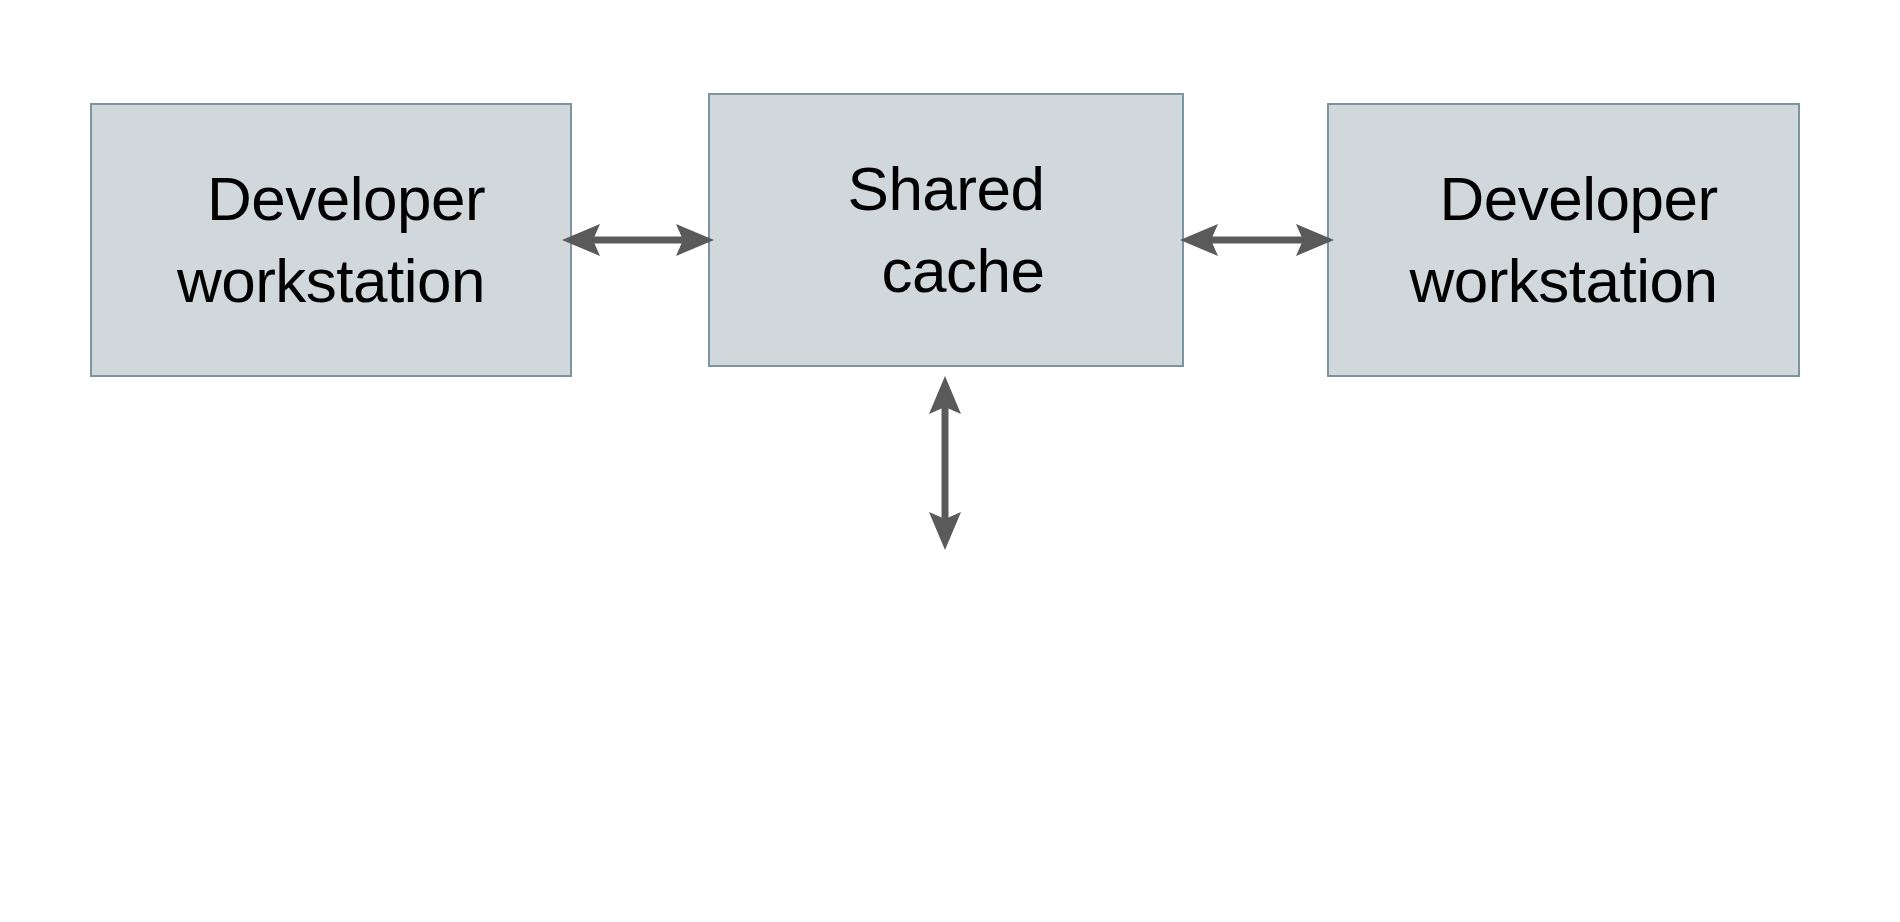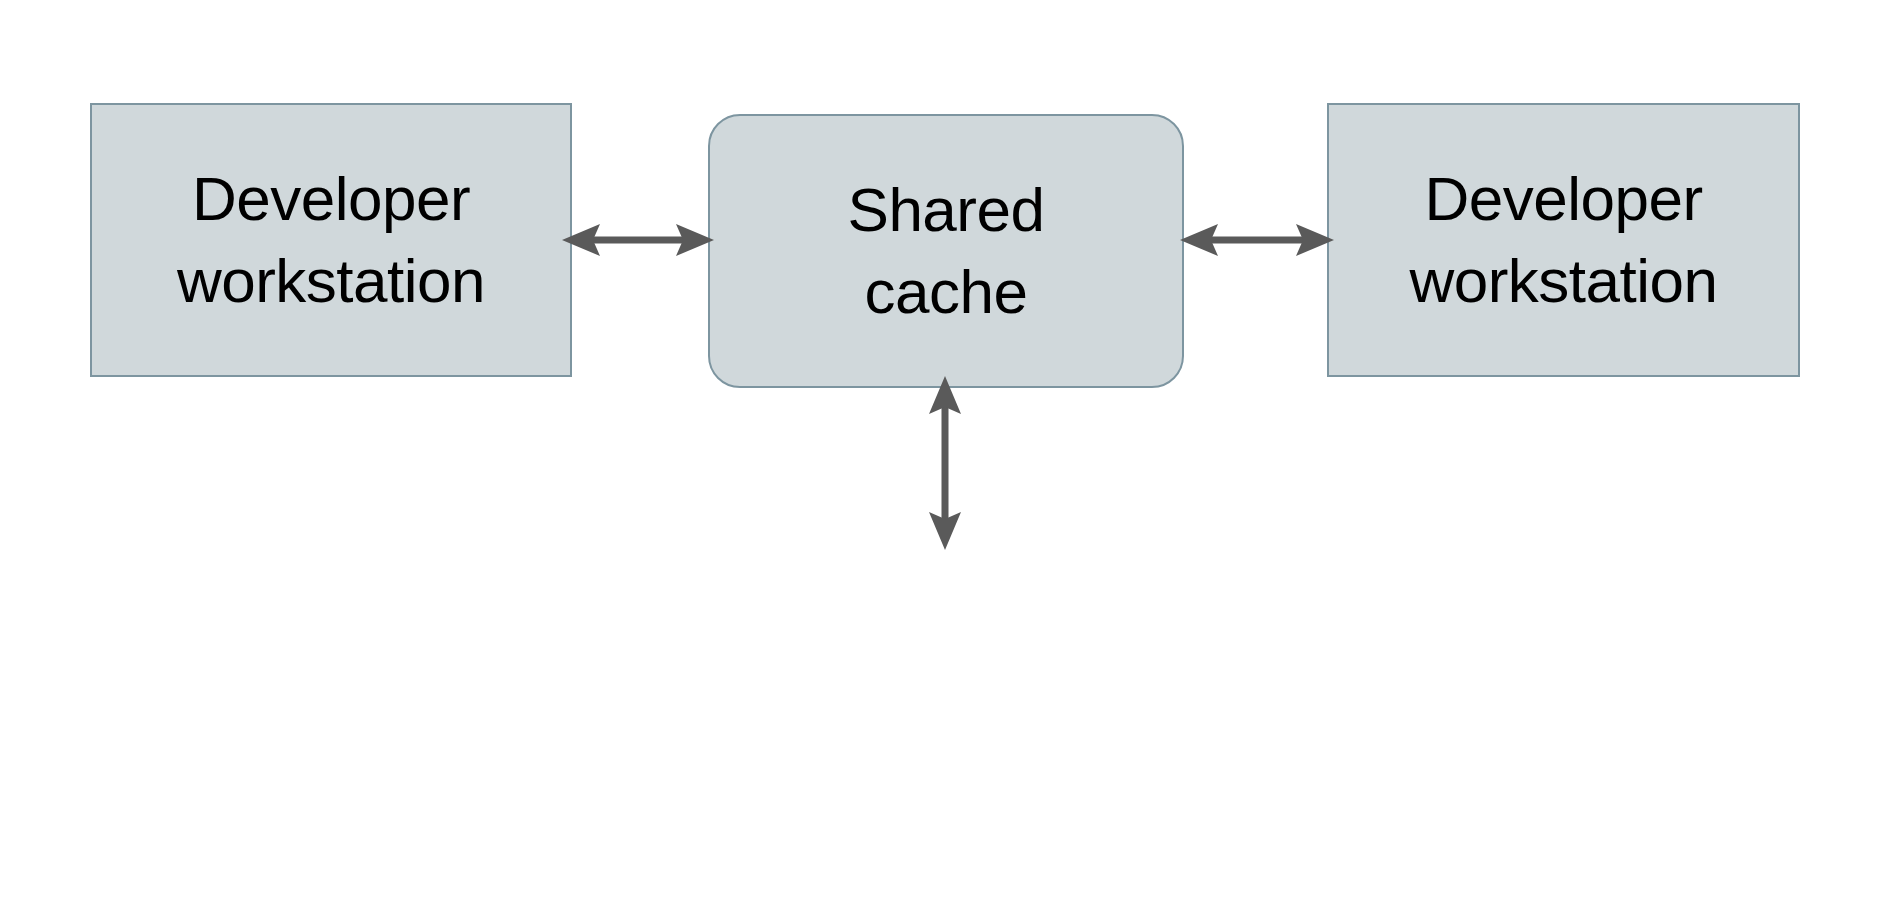--- a/index.html
+++ b/index.html
@@ -35,25 +35,26 @@
 
   .node-label {
     font-family: "Liberation Sans", sans-serif;
     font-size: 62px;
     line-height: 1.32;
     color: #000000;
     font-weight: 400;
     letter-spacing: -0.5px;
     white-space: pre-line;
     padding: 0 10px;
+    text-align: right;
   }
 
   
   #node-dev-left   { left: 90px;   top: 103px; width: 482px; height: 274px; }
-  #node-shared     { left: 708px;  top: 114px; width: 476px; height: 274px; border-radius: 32px; }
+  #node-shared     { left: 708px;  top: 93px; width: 476px; height: 274px; }
   #node-dev-right  { left: 1327px; top: 103px; width: 473px; height: 274px; }
   #node-ci         { left: 708px;  top: 548px; width: 476px; height: 274px; }
 
   
   .connector {
     position: absolute;
     overflow: visible;
   }
   #edge-left-shared  { left: 560px;  top: 196px; width: 156px; height: 88px; }
   #edge-shared-right { left: 1176px; top: 196px; width: 160px; height: 88px; }

